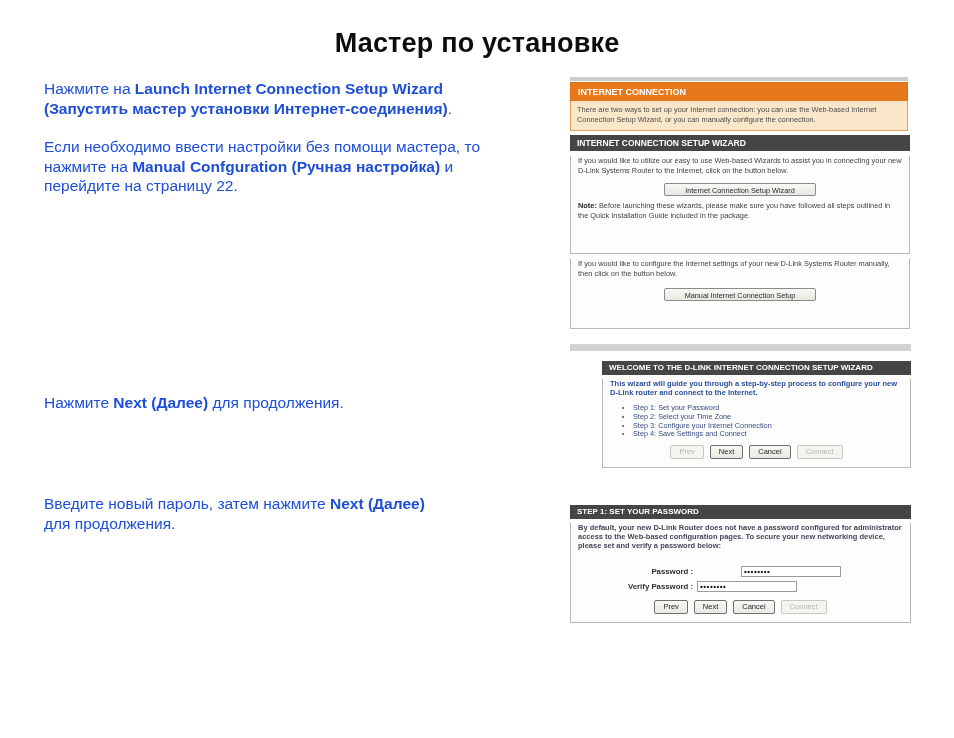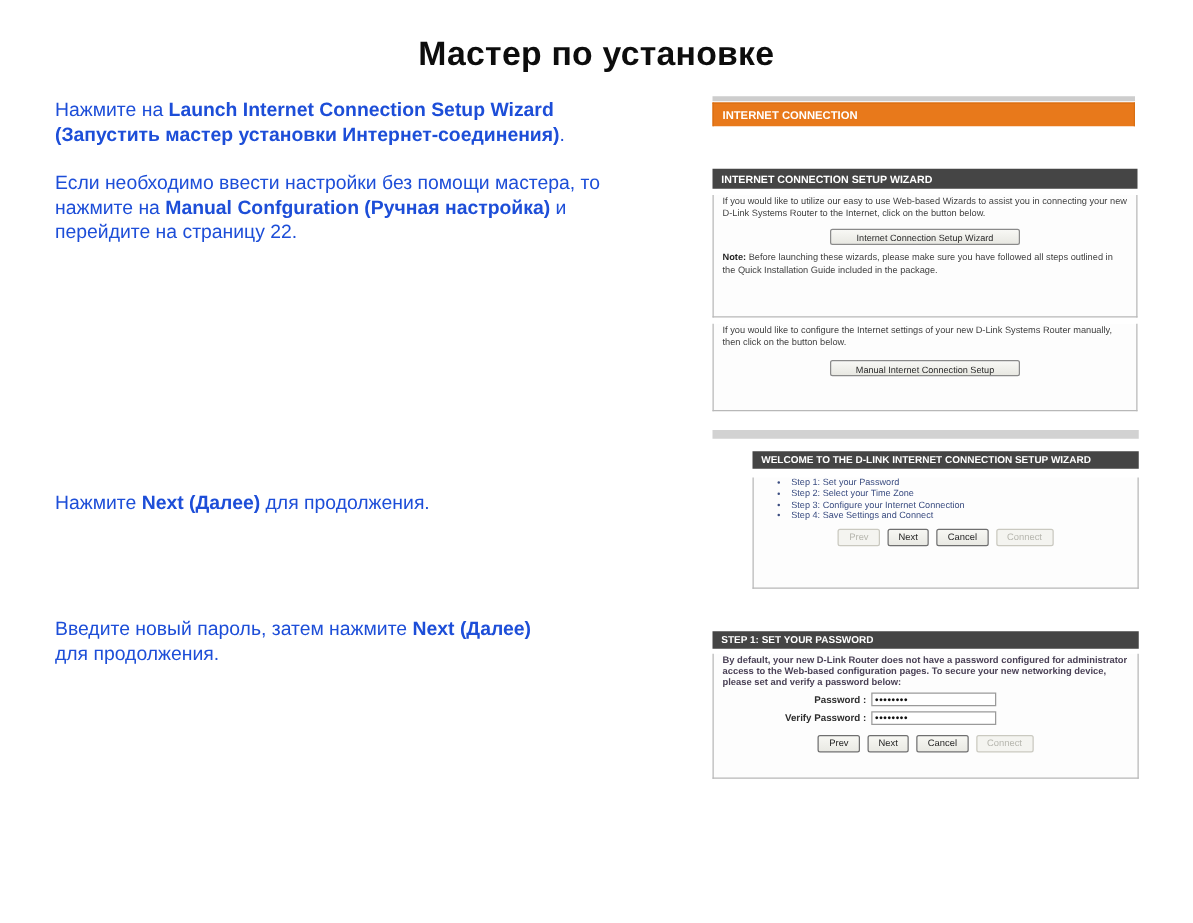--- a/index.html
+++ b/index.html
@@ -87,20 +87,23 @@
   <span>Введите новый пароль, затем нажмите </span><b>Next (Далее)</b><br>
   <span>для продолжения.</span>
 </p>
 
 <div class="shots">
 
   <div class="strip strip-top"></div>
 
   <section class="panel" style="top:82px;width:338px;">
     <div class="hdr orange">INTERNET CONNECTION</div>
+    <div class="bd cream" style="height:30px;">
+      <div class="creamtext">There are two ways to set up your Internet connection: you can use the Web-based Internet Connection Setup Wizard, or you can manually configure the connection.</div>
+    </div>
   </section>
 
   <section class="panel" style="top:135px;width:340px;">
     <div class="hdr dark">INTERNET CONNECTION SETUP WIZARD</div>
     <div class="bd" style="height:98px;">
       <p class="stext">If you would like to utilize our easy to use Web-based Wizards to assist you in connecting your new D-Link Systems Router to the Internet, click on the button below.</p>
       <button class="btn-wide">Internet Connection Setup Wizard</button>
       <p class="stext" style="margin-top:5px;"><b>Note:</b><span> Before launching these wizards, please make sure you have followed all steps outlined in the Quick Installation Guide included in the package.</span></p>
     </div>
   </section>
@@ -110,40 +113,41 @@
       <p class="stext">If you would like to configure the Internet settings of your new D-Link Systems Router manually, then click on the button below.</p>
       <button class="btn-wide" style="margin-top:10px;">Manual Internet Connection Setup</button>
     </div>
   </section>
 
   <div class="strip strip-mid"></div>
 
   <section class="panel" style="top:361px;width:341px;padding-left:32px;">
     <div class="hdr dark small">WELCOME TO THE D-LINK INTERNET CONNECTION SETUP WIZARD</div>
     <div class="bd" style="height:89px;">
+      <p class="intro-blue">This wizard will guide you through a step-by-step process to configure your new D-Link router and connect to the Internet.</p>
       <ul class="steps">
         <li>Step 1: Set your Password</li>
         <li>Step 2: Select your Time Zone</li>
         <li>Step 3: Configure your Internet Connection</li>
         <li>Step 4: Save Settings and Connect</li>
       </ul>
       <div class="btnrow" style="margin-top:6px;">
         <button class="sbtn disabled">Prev</button>
         <button class="sbtn">Next</button>
         <button class="sbtn">Cancel</button>
         <button class="sbtn disabled">Connect</button>
       </div>
     </div>
   </section>
 
   <section class="panel" style="top:505px;width:341px;">
     <div class="hdr dark small">STEP 1: SET YOUR PASSWORD</div>
     <div class="bd" style="height:100px;">
       <p class="warn">By default, your new D-Link Router does not have a password configured for administrator access to the Web-based configuration pages. To secure your new networking device, please set and verify a password below:</p>
-      <div class="frow" style="margin-top:4px;">
+      <div class="frow" style="margin-top:16px;gap:44px;">
         <label class="flabel">Password :</label>
         <input class="pwd" type="text" value="••••••••" style="">
       </div>
       <div class="frow">
         <label class="flabel">Verify Password :</label>
         <input class="pwd" type="text" value="••••••••" style="">
       </div>
       <div class="btnrow" style="margin-top:8px;">
         <button class="sbtn">Prev</button>
         <button class="sbtn">Next</button>

